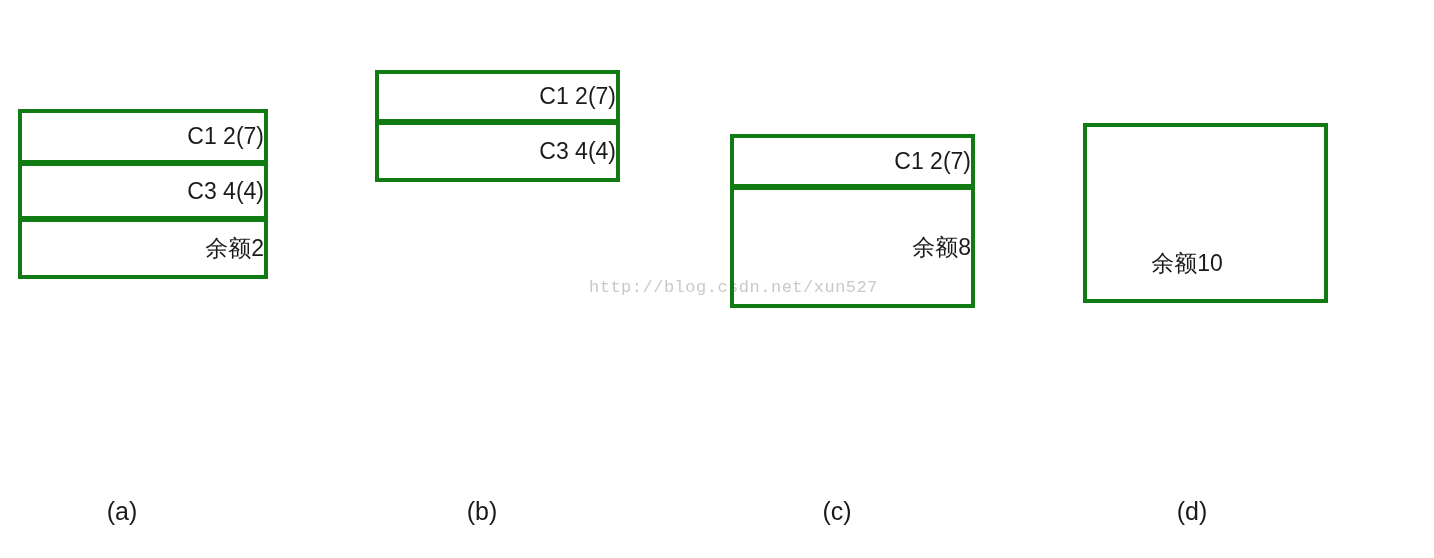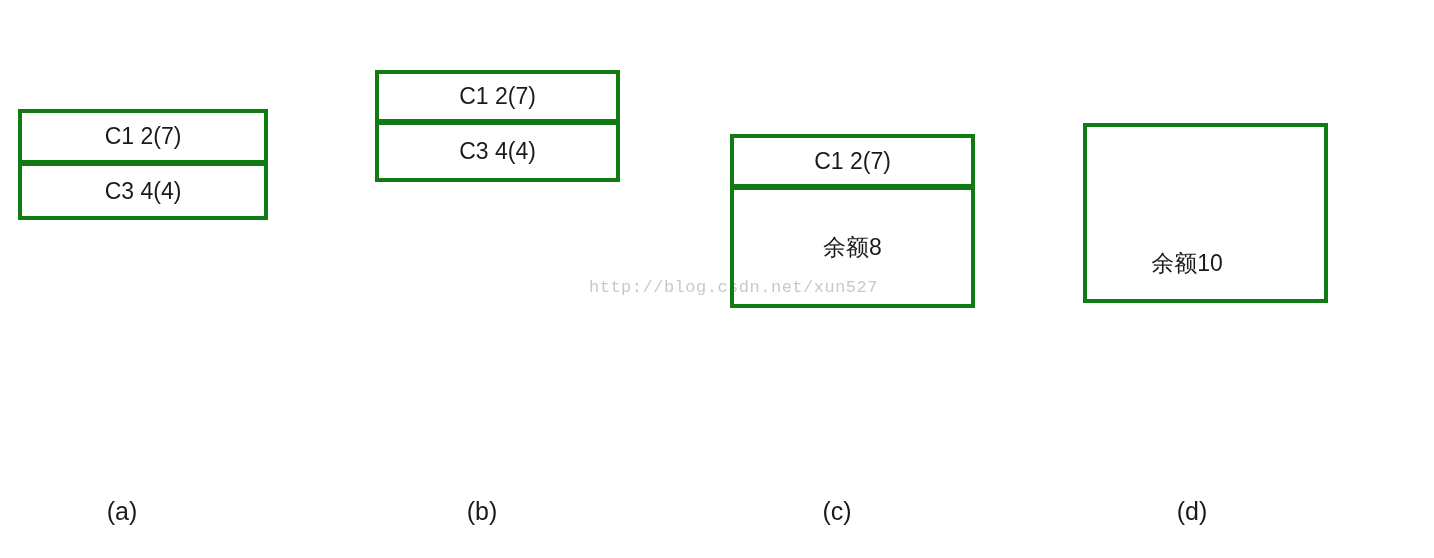--- a/index.html
+++ b/index.html
@@ -40,21 +40,21 @@
   .diagram.d-c { left: 730px;  top: 134px; }
   .diagram.d-d { left: 1083px; top: 123px; }
 
   .cell {
     position: relative;
     box-sizing: border-box;
     border: 4px solid #127a12;
     background: transparent;
     display: flex;
     align-items: center;
-    justify-content: center;
+    justify-content: flex-end;
     font-size: 23px;
     color: #1a1a1a;
     white-space: nowrap;
   }
   .cell + .cell { margin-top: -2px; }
 
   
   .d-a .c1 { height: 55px; }
   .d-a .c2 { height: 58px; }
   .d-a .c3 { height: 58px; }
@@ -104,20 +104,23 @@
 
   <div class="watermark">http://blog.csdn.net/xun527</div>
 
   <div class="diagram d-a">
     <div class="cell c1">
       <span>C1 2(7)</span>
     </div>
     <div class="cell c3">
       <span>C3 4(4)</span>
     </div>
+    <div class="cell c4">
+      <span>余额2</span>
+    </div>
   </div>
 
   <div class="diagram d-b">
     <div class="cell c1">
       <span>C1 2(7)</span>
     </div>
     <div class="cell c2">
       <span>C3 4(4)</span>
     </div>
   </div>

